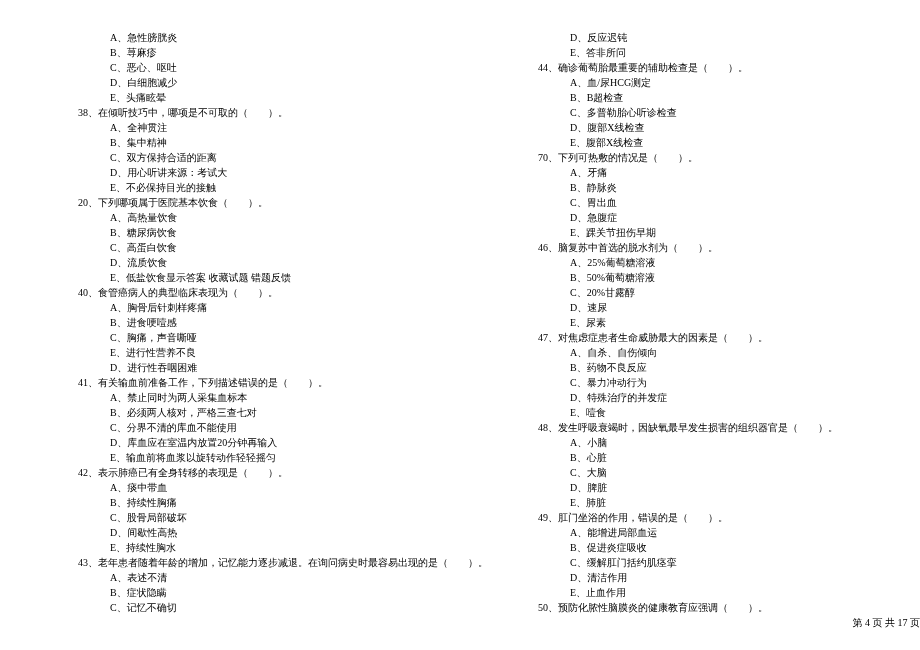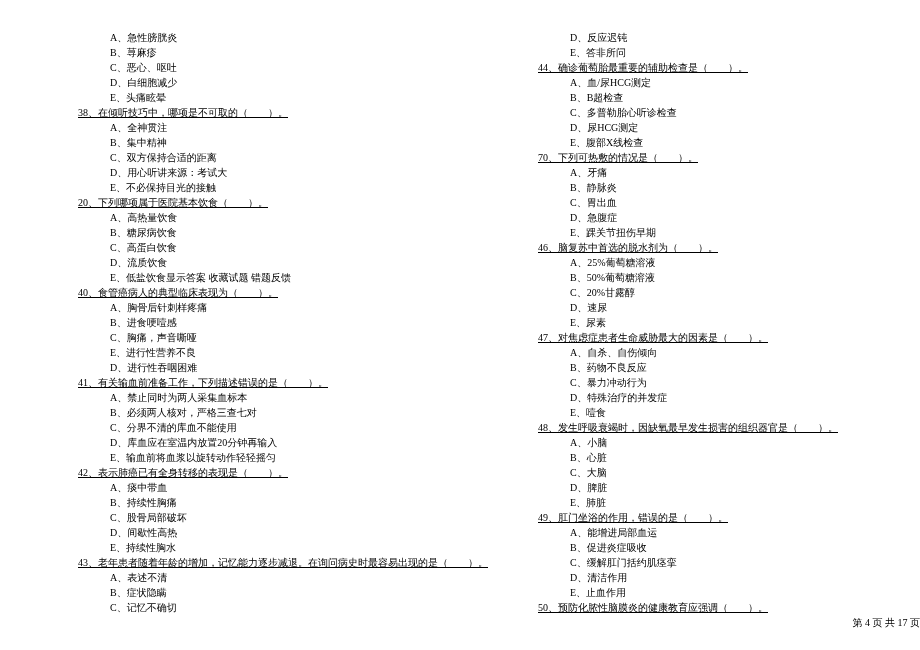--- a/index.html
+++ b/index.html
@@ -22,21 +22,20 @@
       width: 50%;
       padding-left: 110px;
       padding-right: 20px;
     }
     .line {
       line-height: 15px;
       white-space: nowrap;
     }
     .question {
       margin-left: -32px;
-      text-decoration: underline;
     }
     .footer {
       position: absolute;
       bottom: 20px;
       width: 100%;
       text-align: right;
       font-size: 10px;
     }
   </style>
 </head>
@@ -84,21 +83,21 @@
       <div class="line">B、症状隐瞒</div>
       <div class="line">C、记忆不确切</div>
     </div>
   <div class="column" id="right-col">
       <div class="line">D、反应迟钝</div>
       <div class="line">E、答非所问</div>
       <div class="line question">44、确诊葡萄胎最重要的辅助检查是（　　）。</div>
       <div class="line">A、血/尿HCG测定</div>
       <div class="line">B、B超检查</div>
       <div class="line">C、多普勒胎心听诊检查</div>
-      <div class="line">D、尿HCG测定</div>
+      <div class="line">D、腹部X线检查</div>
       <div class="line">E、腹部X线检查</div>
       <div class="line question">70、下列可热敷的情况是（　　）。</div>
       <div class="line">A、牙痛</div>
       <div class="line">B、静脉炎</div>
       <div class="line">C、胃出血</div>
       <div class="line">D、急腹症</div>
       <div class="line">E、踝关节扭伤早期</div>
       <div class="line question">46、脑复苏中首选的脱水剂为（　　）。</div>
       <div class="line">A、25%葡萄糖溶液</div>
       <div class="line">B、50%葡萄糖溶液</div>

